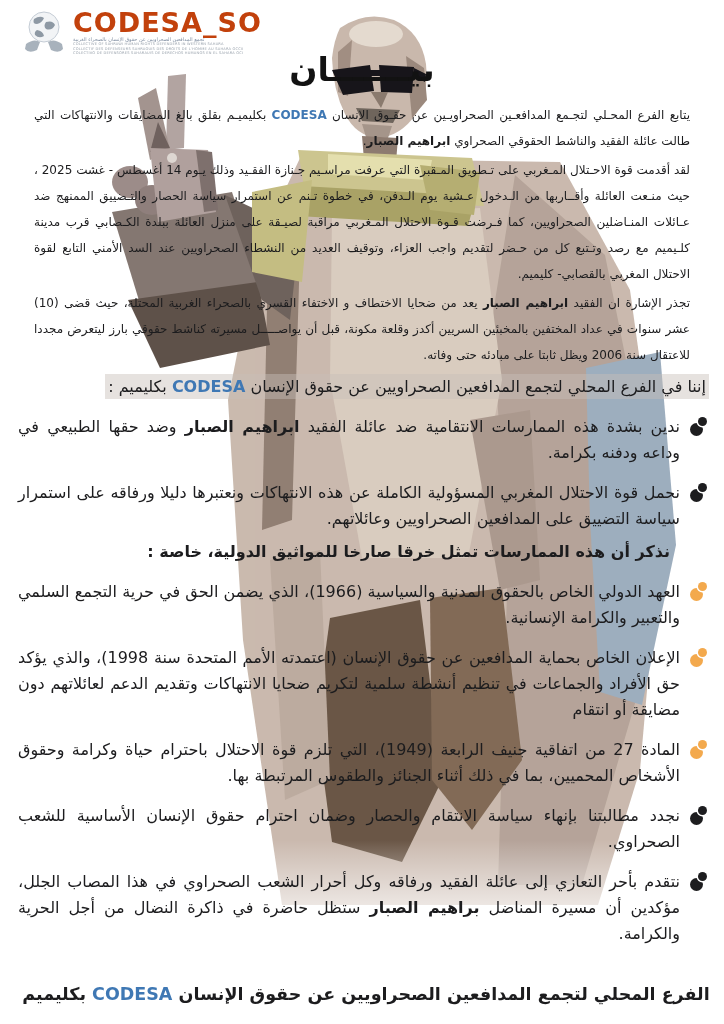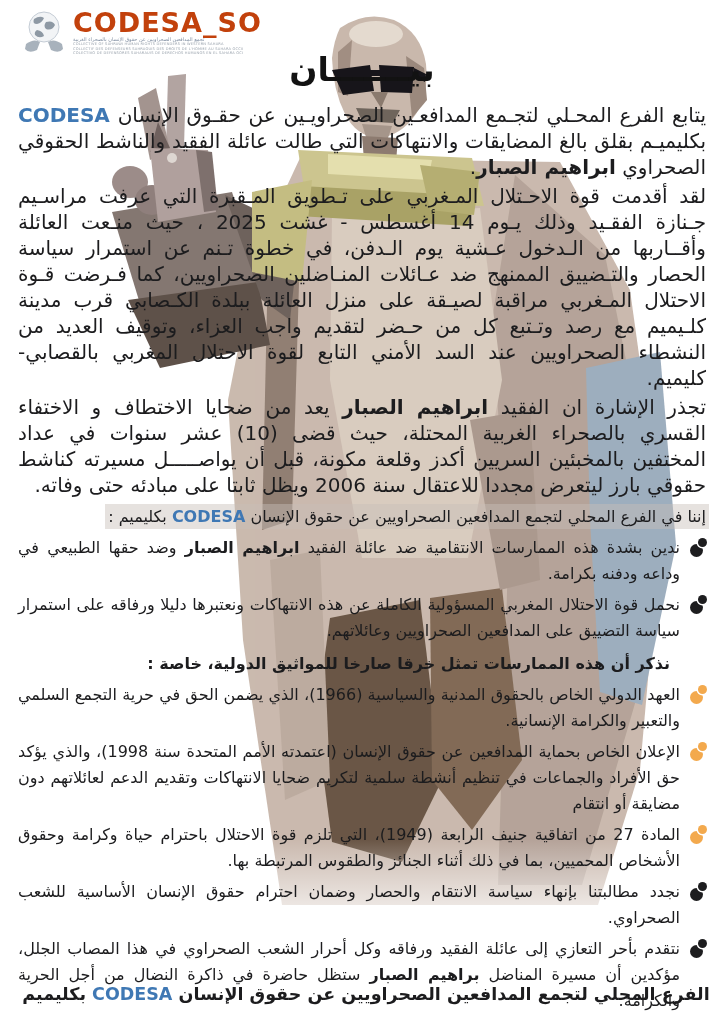--- a/index.html
+++ b/index.html
@@ -15,31 +15,31 @@
   
   .logo{position:absolute;top:10px;left:22px;z-index:3;direction:ltr;display:flex;gap:7px;align-items:flex-start;width:230px;}
   .logo-word{color:#c2410c;font-weight:bold;font-size:27px;letter-spacing:1px;line-height:26px;}
   .logo-tag-ar{color:#7f8da0;font-size:5px;line-height:6px;white-space:nowrap;overflow:hidden;max-width:170px;}
   .logo-tag{color:#9aa3ad;font-size:3.6px;line-height:4.6px;white-space:nowrap;overflow:hidden;max-width:170px;letter-spacing:.2px;}
 
   
   .title{margin:0;padding-top:50px;text-align:center;font-size:33px;font-weight:bold;letter-spacing:2px;color:#121212;}
 
   
-  .p{margin:13px 0 0;font-size:20px;line-height:26px;text-align:justify;}
+  .p{margin:13px 16px 0;font-size:12px;line-height:26px;text-align:justify;}
   .p.tight{margin-top:3px;}
   .seg-bold{font-weight:bold;}
   .seg-blue{color:#3f78b4;font-weight:bold;}
 
   .hl-wrap{margin-top:6px;text-align:right;}
   .hl{display:inline;background:rgba(199,191,183,.45);box-shadow:0 0 0 3px rgba(199,191,183,.45);line-height:26px;font-size:16px;}
 
   
   .bullets{list-style:none;margin:4px 0 0;padding:0;}
-  .b-item{display:flex;gap:8px;align-items:flex-start;margin-top:5px;}
+  .b-item{display:flex;gap:8px;align-items:flex-start;margin-top:14px;}
   .b-icon{flex:0 0 18px;height:20px;position:relative;margin-top:3px;}
   .b-icon::before{content:"";position:absolute;right:3px;top:6px;width:13px;height:13px;border-radius:50%;background:var(--c);}
   .b-icon::after{content:"";position:absolute;right:-1px;top:0;width:9px;height:9px;border-radius:50%;background:var(--c);box-shadow:0 0 0 1.5px #fff;}
   .b-black{--c:#1d1d1f;}
   .b-orange{--c:#f3a94d;}
   .b-text{margin:0;font-size:16px;line-height:26px;text-align:justify;flex:1;}
 
   .subheading{margin:7px 36px 0 0;font-weight:bold;font-size:16px;line-height:26px;}
 
   

